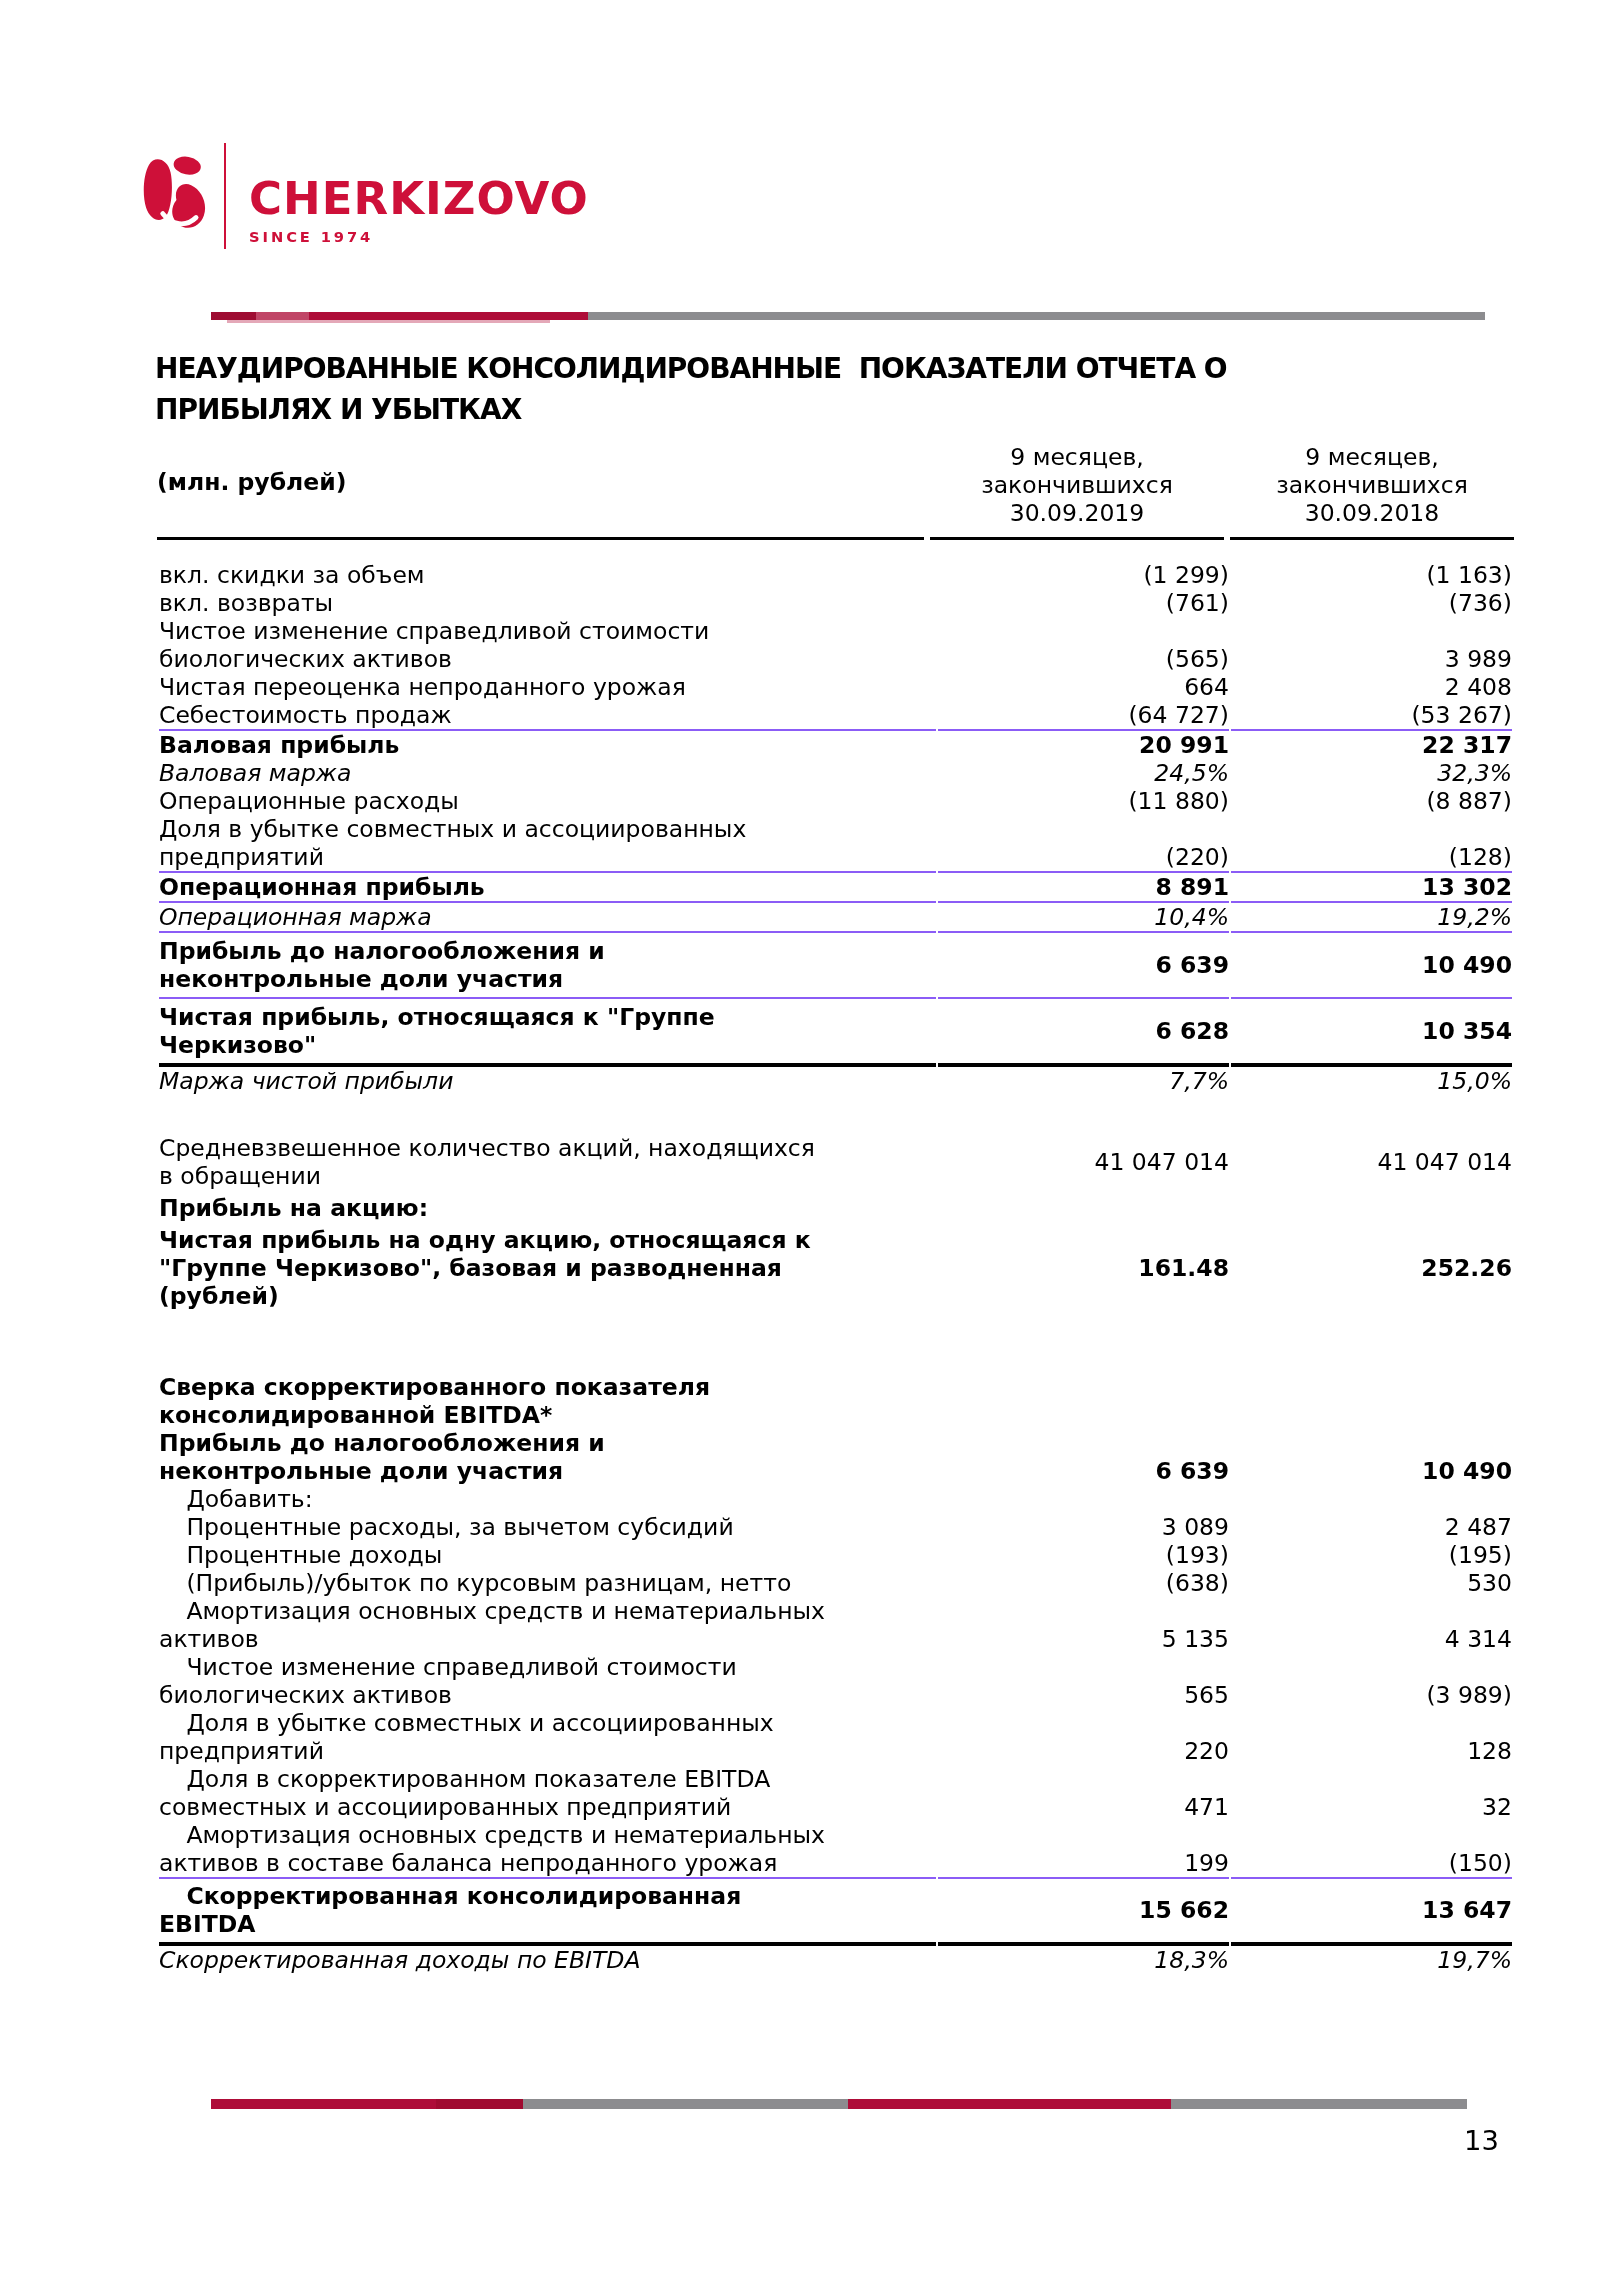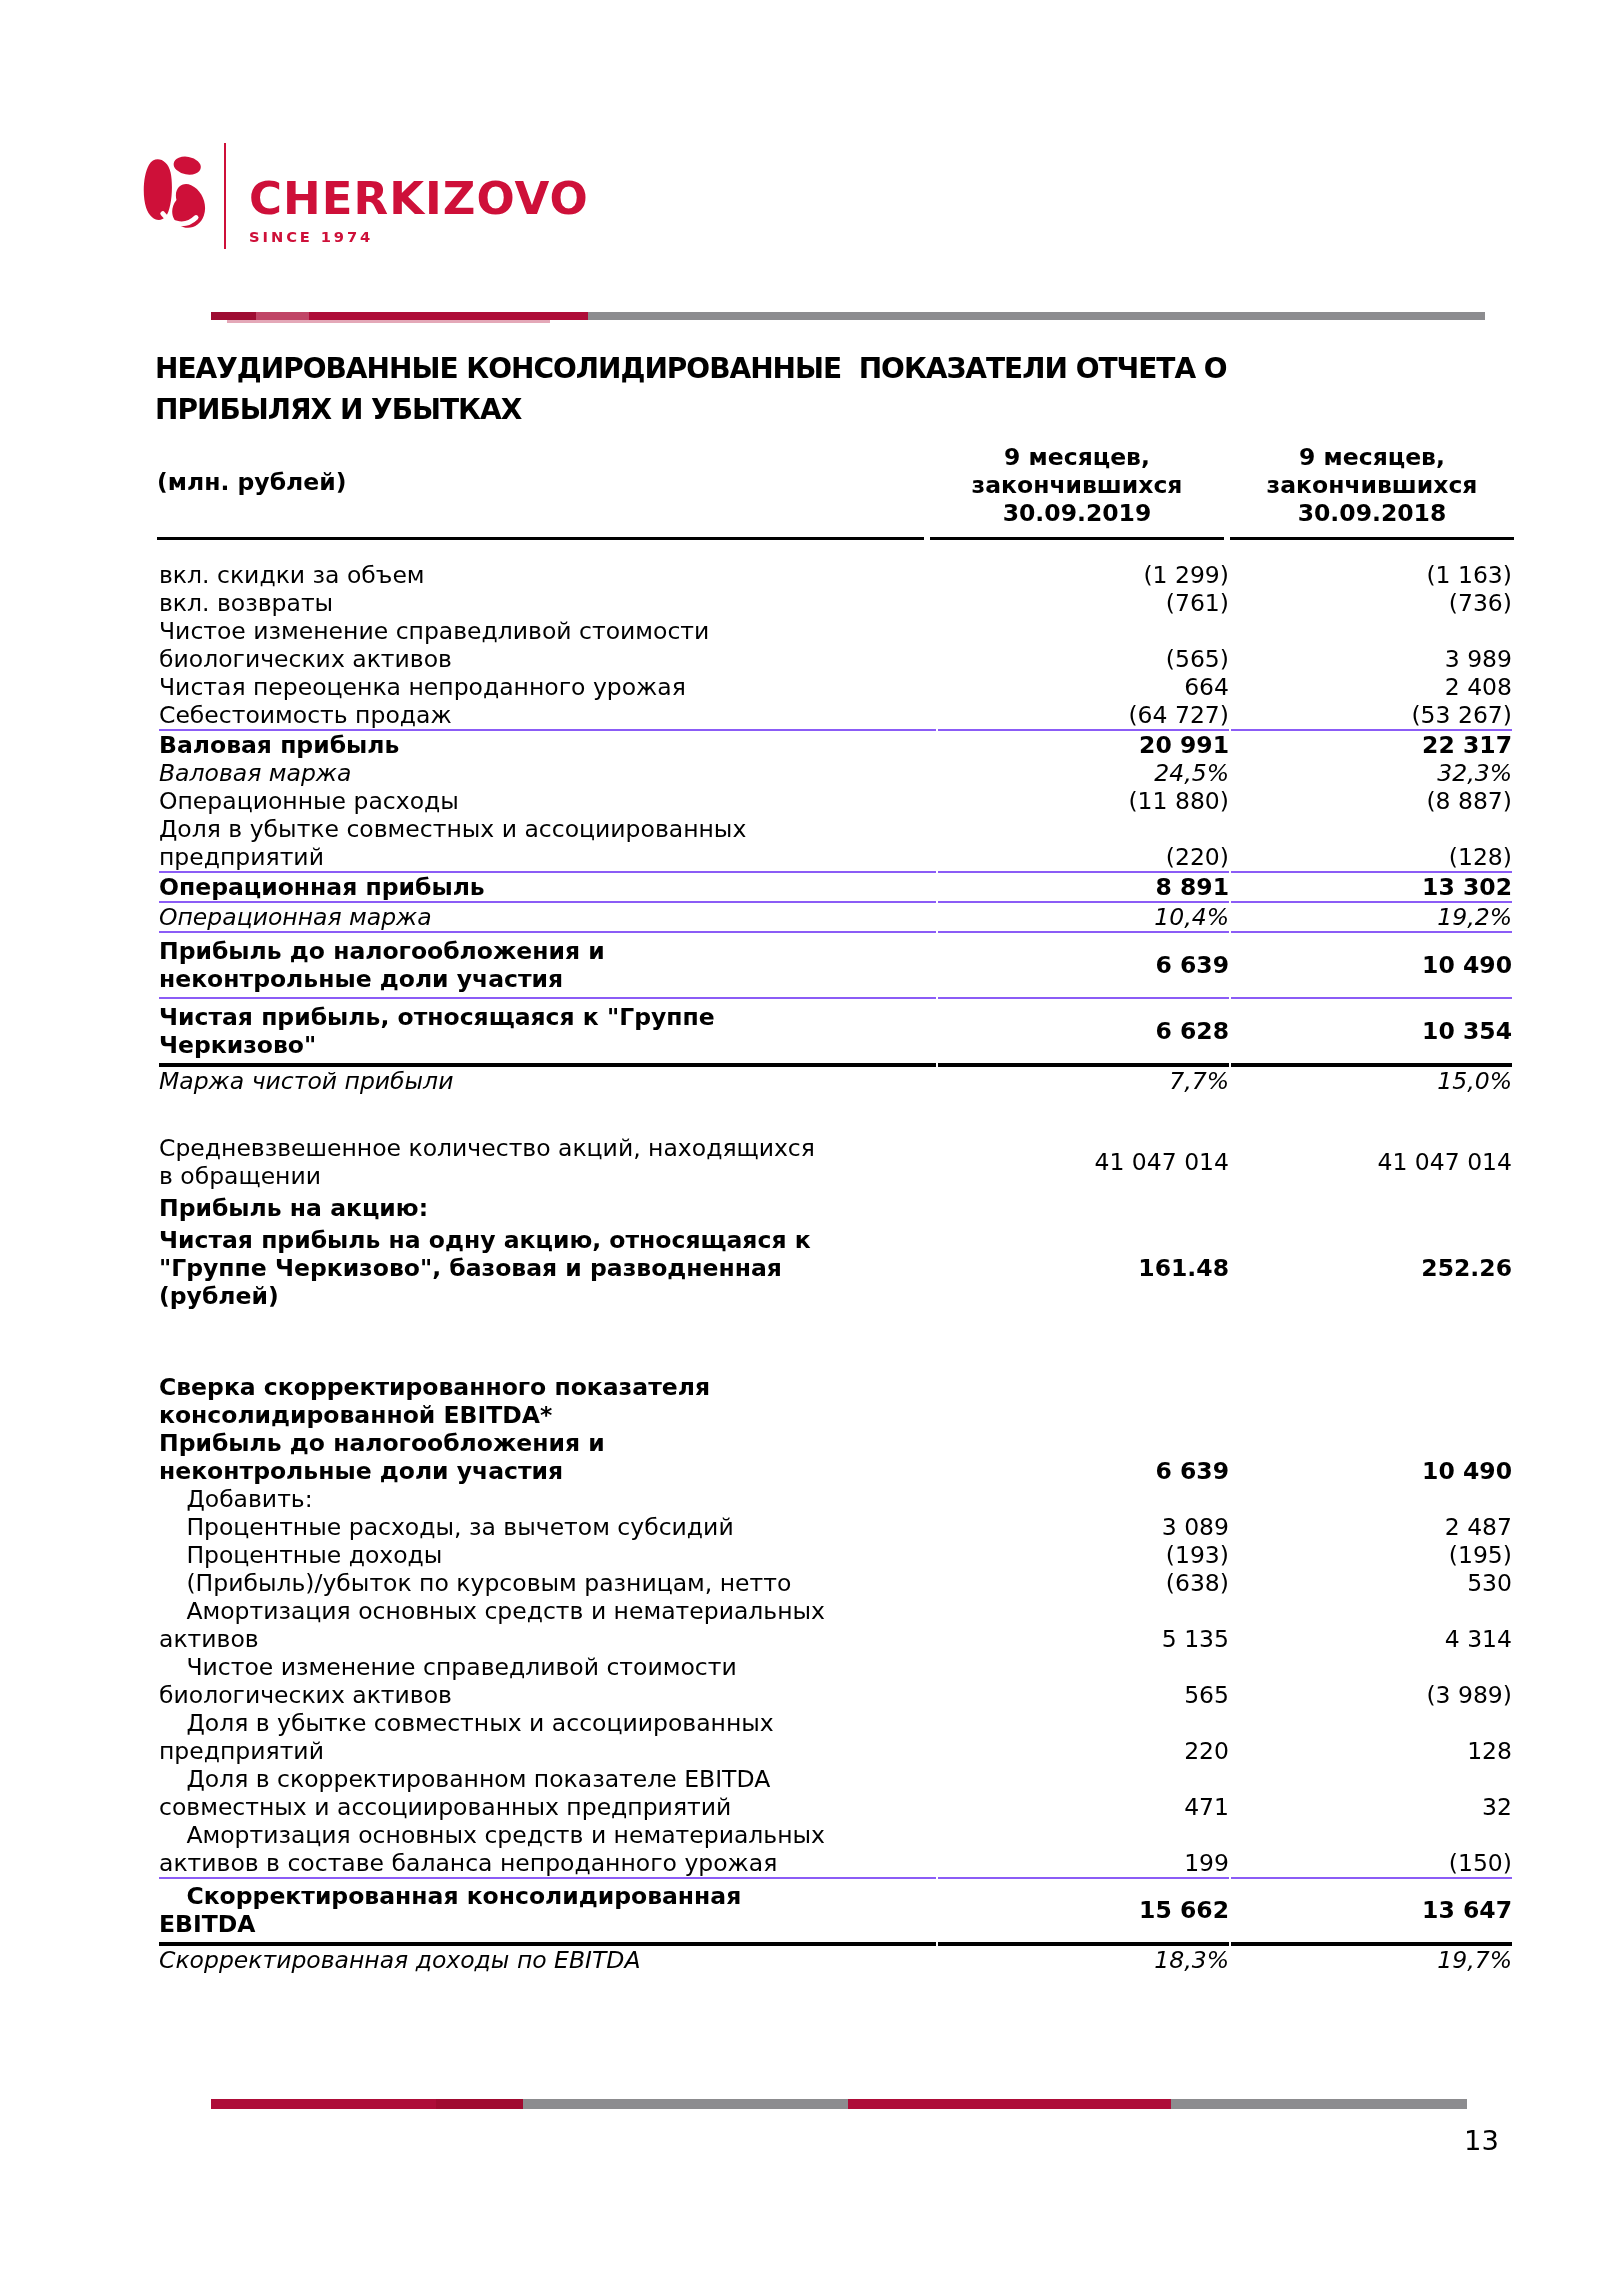--- a/index.html
+++ b/index.html
@@ -31,21 +31,21 @@
 
   
   .page-title{position:absolute;left:155px;top:348px;width:1235px;
     font-size:28px;font-weight:700;line-height:41px;letter-spacing:-1px;white-space:pre-wrap;}
 
   
   .finance{position:absolute;left:157px;top:443px;width:1357px;font-size:23.5px;}
   .fin-header{display:grid;grid-template-columns:1fr 294px 284px;column-gap:6px;}
   .fin-header>div{border-bottom:3.9px solid #000;}
   .fin-header .h0{font-weight:700;align-self:end;padding-bottom:41px;line-height:28px;}
-  .fin-header .hc{font-weight:700;text-align:center;align-self:end;
+  .fin-header .hc{font-weight:400;text-align:center;align-self:end;
     white-space:pre-line;line-height:28px;padding-bottom:9.8px;}
 
   table.fin{width:100%;border-collapse:separate;border-spacing:2.9px 0;margin-top:21.6px;}
   table.fin td{padding:0;font-size:23.5px;line-height:28px;vertical-align:bottom;}
   td.lbl{white-space:pre-line;}
   tr.ind td.lbl{text-indent:27.4px;}
   td.v{text-align:right;white-space:nowrap;padding-right:5.9px;width:291px;}
   td.v2{width:281px;}
   tr.b{font-weight:700;}
   tr.i{font-style:italic;}

